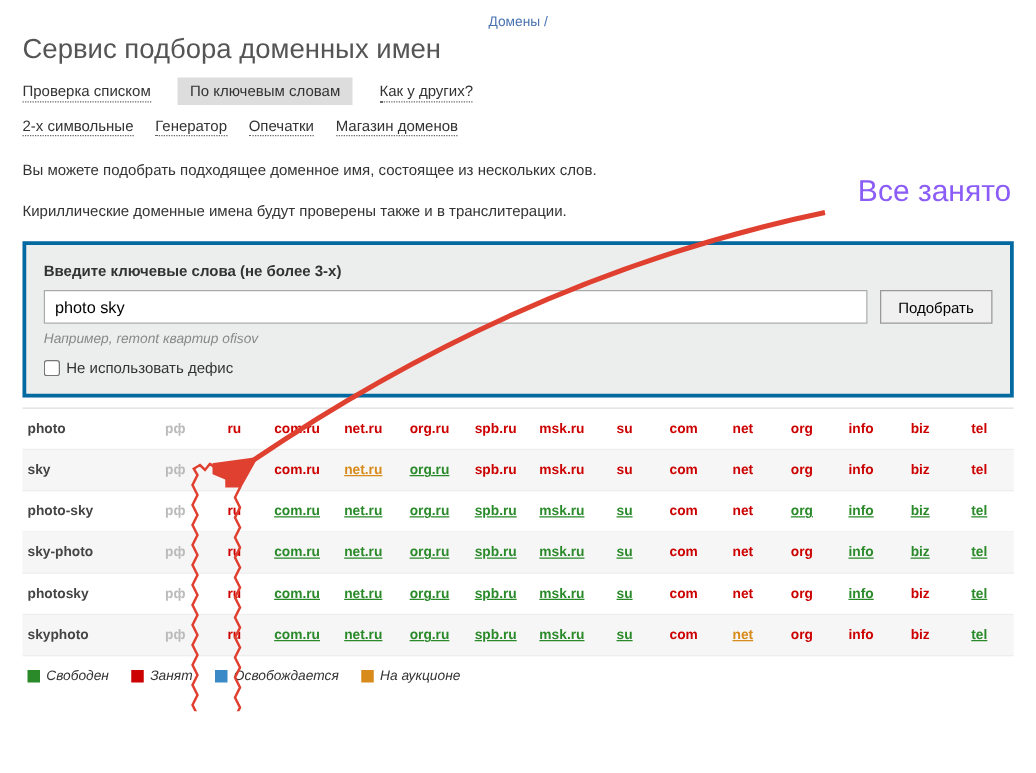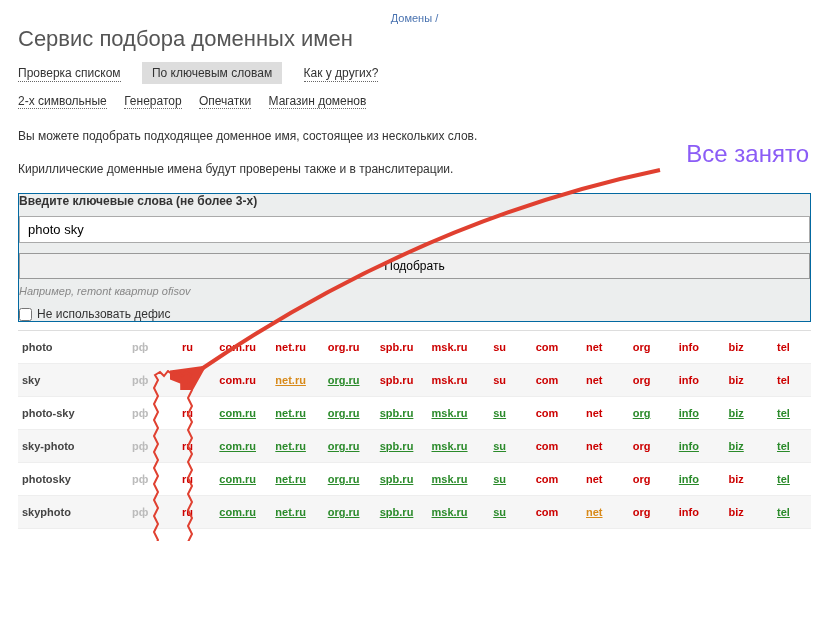--- a/index.html
+++ b/index.html
@@ -7,23 +7,23 @@
 .container { padding: 12px 18px; }
 .breadcrumb { font-size: 11px; color: #4a73b0; margin-bottom: 2px; text-align: center; }
 .breadcrumb a { color: #4a73b0; text-decoration: none; }
 h1 { font-size: 22px; font-weight: normal; color: #555; margin-bottom: 10px; }
 .tabs { margin-bottom: 10px; }
 .tabs a { display: inline-block; margin-right: 18px; color: #333; text-decoration: none; border-bottom: 1px dotted #666; padding-bottom: 1px; font-size: 12px; }
 .tabs a.active { background: #ddd; border: none; padding: 4px 10px; }
 .subtabs { margin-bottom: 18px; }
 .subtabs a { display: inline-block; margin-right: 14px; color: #333; text-decoration: none; border-bottom: 1px dotted #666; font-size: 12px; }
 .desc { font-size: 12px; color: #333; line-height: 1.6; margin-bottom: 14px; }
-.searchbox { background: #eceeee; border: 1px solid #0369a1; margin-bottom: 8px; }
+.searchbox { background: #eceeee; border: 3px solid #0369a1; padding: 14px; margin-bottom: 8px; }
 .searchbox-label { font-weight: bold; font-size: 12px; margin-bottom: 8px; }
-.search-row { display: flex; gap: 10px; margin-bottom: 6px; flex-direction: column; }
+.search-row { display: flex; gap: 10px; margin-bottom: 6px; }
 .search-input { flex: 1; padding: 5px 8px; border: 1px solid #aaa; font-size: 13px; background: #fff; }
 .search-btn { padding: 5px 14px; background: #f0f0f0; border: 1px solid #999; cursor: pointer; font-size: 12px; }
 .hint { font-style: italic; color: #888; font-size: 11px; margin-bottom: 10px; }
 .cb-row { font-size: 12px; display: flex; align-items: center; gap: 5px; }
 .results { border-top: 1px solid #ddd; }
 .result-row { display: flex; align-items: center; border-bottom: 1px solid #eee; padding: 10px 4px; font-size: 11px; }
 .result-row:nth-child(even) { background: #f6f6f6; }
 .result-key { width: 100px; font-weight: bold; color: #444; }
 .zone { width: 50px; text-align: center; font-weight: bold; }
 .zone.wide { width: 56px; }
@@ -179,20 +179,38 @@
         <div class="zone free"><a href="#" class="free">su</a></div>
         <div class="zone taken">com</div>
         <div class="zone auction"><a href="#" class="auction">net</a></div>
         <div class="zone taken">org</div>
         <div class="zone taken">info</div>
         <div class="zone taken">biz</div>
         <div class="zone free"><a href="#" class="free">tel</a></div>
       </div>
     </div>
 
+  <div class="legend">
+    <span class="legend-item">
+        <span class="sq green"></span>
+        <span>Свободен</span>
+      </span>
+    <span class="legend-item">
+        <span class="sq red"></span>
+        <span>Занят</span>
+      </span>
+    <span class="legend-item">
+        <span class="sq blue"></span>
+        <span>Освобождается</span>
+      </span>
+    <span class="legend-item">
+        <span class="sq orange"></span>
+        <span>На аукционе</span>
+      </span>
+  </div>
 </div>
 
 <div class="annotation">Все занято</div>
 
 <svg class="arrow-svg" width="520" height="230">
   <defs>
       <marker id="ah" markerWidth="12" markerHeight="12" refX="2" refY="6" orient="auto">
         <path d="M12,0 L0,6 L12,12 L8,6 Z" fill="#e04030"></path>
       </marker>
     </defs>

